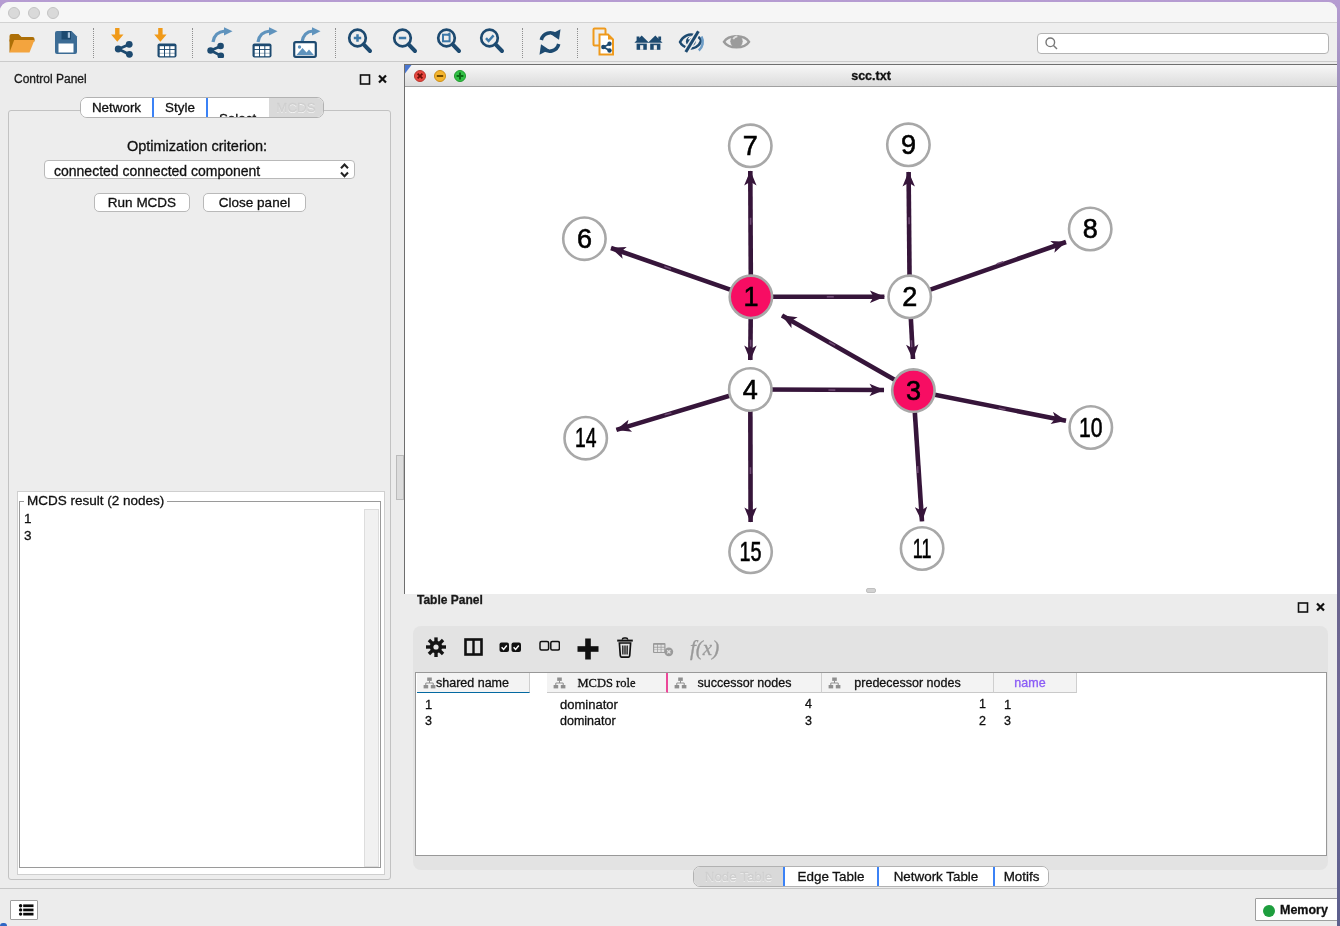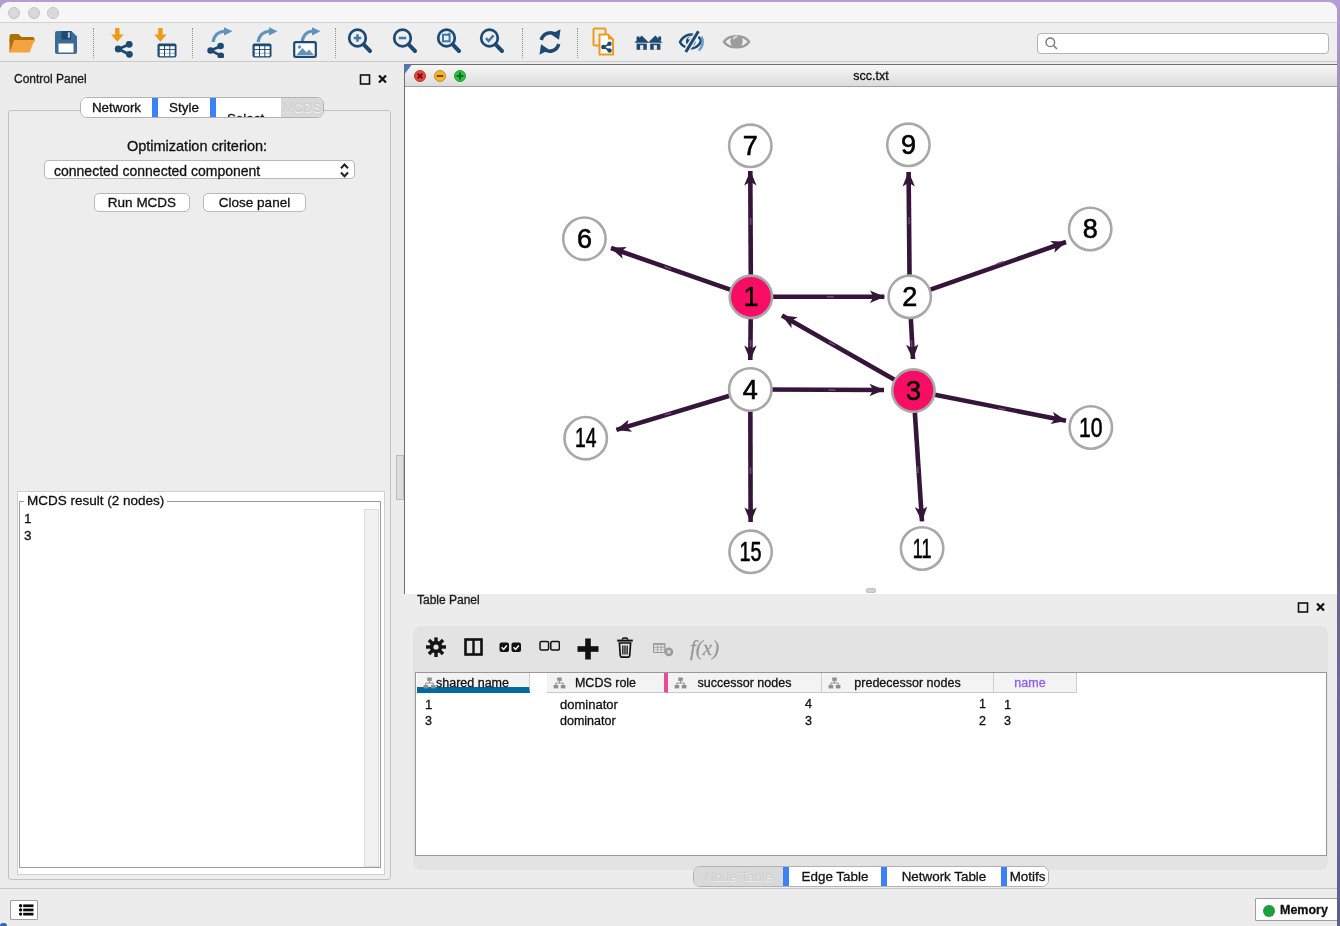--- a/index.html
+++ b/index.html
@@ -15,21 +15,21 @@
   #toolbar{position:absolute;left:0;top:21px;width:100%;height:38px;background:#eeeeee;border-bottom:1px solid #cbcbcb;}
   .sep{position:absolute;top:5px;height:30px;width:0;border-left:1px dotted #8f8f8f;}
   .tbi{position:absolute;top:3px;}
   #search{position:absolute;left:1037px;top:10px;width:290px;height:19px;background:#fff;border:1px solid #b3b3b3;border-radius:4px;}
   
   #main{position:absolute;left:0;top:60px;width:100%;height:826px;background:#ececec;}
   .paneltitle{font-size:12px;color:#1a1a1a;}
   
   #cpanel-box{position:absolute;left:8px;top:48px;width:383px;height:770px;background:#ededed;border:1px solid #c2c2c2;border-radius:3px;box-sizing:border-box;}
   .tabbar{position:absolute;display:flex;border:1px solid #b2b2b2;border-radius:7px;overflow:hidden;background:#fff;}
-  .tab{font-size:13.4px;color:#111;text-align:center;background:#fff;border-right:6px solid #3b82f6;display:flex;align-items:center;justify-content:center;}
+  .tab{font-size:13.4px;color:#111;text-align:center;background:#fff;border-right:2px solid #3b82f6;display:flex;align-items:center;justify-content:center;}
   .tab:last-child{border-right:none;}
   .tab.sel{background:#d9d9d9;color:#cfcfcf;text-shadow:0 1px 0 #f5f5f5;}
   .btn{position:absolute;background:#fff;border:1px solid #b9b9b9;border-radius:5px;font-size:13.5px;color:#111;display:flex;align-items:center;justify-content:center;box-sizing:border-box;}
   
   #netwin{position:absolute;left:404px;top:2px;width:934px;height:530px;border:1px solid #6e6e6e;border-bottom:none;box-sizing:border-box;background:#fff;}
   #nettitle{position:absolute;left:0;top:0;width:100%;height:22px;background:linear-gradient(#f7f7f7,#dcdcdc);border-bottom:1px solid #a0a0a0;box-sizing:border-box;}
   .mtl{position:absolute;top:5px;width:12px;height:12px;border-radius:50%;box-sizing:border-box;}
   
   #tpanel-box{position:absolute;left:413px;top:564px;width:915px;height:244px;background:#e3e3e3;border-radius:8px;}
   
@@ -227,21 +227,21 @@
         <div class="mtl" style="left:29px;background:#f5b52e;border:1px solid #cb8f17;">
               <svg width="10" height="10" viewBox="0 0 10 10" style="position:absolute;left:0;top:0;">
                 <line x1="1.8" y1="5" x2="8.2" y2="5" stroke="#744d00" stroke-width="2"></line>
               </svg>
             </div>
         <div class="mtl" style="left:49px;background:#32c146;border:1px solid #1f9a2e;">
               <svg width="10" height="10" viewBox="0 0 10 10" style="position:absolute;left:0;top:0;">
                 <path d="M5,1.6 V8.4 M1.6,5 H8.4" stroke="#0b6b16" stroke-width="2"></path>
               </svg>
             </div>
-        <div style="position:absolute;top:4px;left:0;width:100%;text-align:center;font-size:12.5px;color:#111;font-weight:normal;">scc.txt</div>
+        <div style="position:absolute;top:4px;left:0;width:100%;text-align:center;font-size:12.5px;color:#111;font-weight:bold;">scc.txt</div>
       </div>
       <div id="graph-slot" style="position:absolute;left:0;top:22px;width:932px;height:501px;">
             <svg width="932" height="501" viewBox="0 0 932 501" style="position:absolute;left:0;top:0;">
 <defs>
                 <marker id="ah" viewBox="0 0 16 13" refX="15" refY="6.5" markerWidth="16" markerHeight="13" orient="auto" markerUnits="userSpaceOnUse">
                   <path d="M15.5,6.5 L0.5,0.3 L4.2,6.5 L0.5,12.7 Z" fill="#36153a"></path>
                 </marker>
               </defs>
 <line x1="345.9" y1="209.8" x2="345.3" y2="84.0" stroke="#36153a" stroke-width="4.6" marker-end="url(#ah)"></line>
 <line x1="345.9" y1="209.8" x2="206.0" y2="161.0" stroke="#36153a" stroke-width="4.6" marker-end="url(#ah)"></line>
@@ -292,21 +292,21 @@
 <text x="180.7" y="360.2" font-size="27" font-family="Liberation Sans, sans-serif" fill="#000" stroke="#000" stroke-width="0.6" text-anchor="middle" textLength="21.5" lengthAdjust="spacingAndGlyphs">14</text>
 <text x="685.8" y="349.5" font-size="27" font-family="Liberation Sans, sans-serif" fill="#000" stroke="#000" stroke-width="0.6" text-anchor="middle" textLength="23.5" lengthAdjust="spacingAndGlyphs">10</text>
 <text x="345.6" y="473.8" font-size="27" font-family="Liberation Sans, sans-serif" fill="#000" stroke="#000" stroke-width="0.6" text-anchor="middle" textLength="22" lengthAdjust="spacingAndGlyphs">15</text>
 <text x="517.1" y="470.5" font-size="27" font-family="Liberation Sans, sans-serif" fill="#000" stroke="#000" stroke-width="0.6" text-anchor="middle" textLength="18.5" lengthAdjust="spacingAndGlyphs">11</text>
 </svg>
           </div>
     </div>
 
     <div class="abs" style="left:866px;top:525.5px;width:10px;height:5px;background:#d2d2d2;border:1px solid #c0c0c0;border-radius:2px;box-sizing:border-box;"></div>
 
-    <div class="paneltitle abs" style="left:417px;top:531px;">Table Panel</div>
+    <div class="paneltitle abs" style="left:417px;top:531px;font-weight:bold;">Table Panel</div>
     <svg class="abs" style="left:1297px;top:539px;" width="32" height="13" viewBox="0 0 32 13">
           <rect x="1.5" y="2" width="9" height="9" fill="none" stroke="#111" stroke-width="1.6"></rect>
           <path d="M20,2.5 L27,9.5 M27,2.5 L20,9.5" stroke="#111" stroke-width="2.2"></path>
         </svg>
     <div id="tpanel-box"></div>
     <svg class="abs" style="left:426px;top:575px;" width="20" height="20" viewBox="0 0 20 20">
           <g transform="translate(10,10)">
             <rect x="-1.7" y="-9.6" width="3.4" height="4.6" fill="#141414" transform="rotate(0)"></rect>
             <rect x="-1.7" y="-10" width="3.4" height="5" fill="#141414" transform="rotate(45)"></rect>
             <rect x="-1.7" y="-10" width="3.4" height="5" fill="#141414" transform="rotate(90)"></rect>
@@ -355,30 +355,30 @@
           <rect x="5.8" y="10" width="2.9" height="2" fill="#e3e3e3"></rect>
           <rect x="9.4" y="4.8" width="2.9" height="2" fill="#e3e3e3"></rect>
           <rect x="9.4" y="7.6" width="2.9" height="2" fill="#e3e3e3"></rect>
           <rect x="9.4" y="10" width="2.9" height="2" fill="#e3e3e3"></rect>
           <circle cx="16.8" cy="11.8" r="4.4" fill="#9a9a9a"></circle>
           <path d="M15.2,10.2 l3.2,3.2 M18.4,10.2 l-3.2,3.2" stroke="#e3e3e3" stroke-width="1.3"></path>
         </svg>
     <span class="abs" style="left:690px;top:574px;font-family:'Liberation Serif',serif;font-style:italic;font-size:21px;color:#9a9a9a;">f(x)</span>
 
     <div class="abs" style="left:415px;top:610px;width:912px;height:184px;background:#fff;border:1px solid #989898;box-sizing:border-box;"></div>
-    <div class="abs" style="left:416.5px;top:611px;width:113px;height:20px;background:#f3f3f3;border-right:1px solid #cfcfcf;border-bottom:6px solid #0369a1;box-sizing:border-box;">
+    <div class="abs" style="left:416.5px;top:611px;width:113px;height:20px;background:#f3f3f3;border-right:1px solid #cfcfcf;border-bottom:1px solid #0369a1;box-sizing:border-box;">
           <svg width="13" height="13" viewBox="0 0 13 13" style="position:absolute;left:6px;top:4px;">
             <rect x="4.2" y="0.5" width="4.6" height="3.4" fill="#8f8f8f"></rect>
             <path d="M6.5,3.9 V6 M2.8,6 H10.2 M2.8,6 V8 M10.2,6 V8" stroke="#8f8f8f" stroke-width="1" fill="none"></path>
             <rect x="0.6" y="8" width="4.6" height="3.4" fill="#8f8f8f"></rect>
             <rect x="7.8" y="8" width="4.6" height="3.4" fill="#8f8f8f"></rect>
           </svg>
           <div style="position:absolute;left:0;top:3px;width:100%;text-align:center;font-size:12.5px;color:#111;">shared name</div>
         </div>
-    <div class="abs" style="left:547px;top:611px;width:121px;height:20px;background:#f3f3f3;border-right:4px solid #ec4899;border-bottom:1px solid #c9c9c9;box-sizing:border-box;">
+    <div class="abs" style="left:547px;top:611px;width:121px;height:20px;background:#f3f3f3;border-right:2px solid #ec4899;border-bottom:1px solid #c9c9c9;box-sizing:border-box;font-family:Liberation Serif, serif;">
           <svg width="13" height="13" viewBox="0 0 13 13" style="position:absolute;left:6px;top:4px;">
             <rect x="4.2" y="0.5" width="4.6" height="3.4" fill="#8f8f8f"></rect>
             <path d="M6.5,3.9 V6 M2.8,6 H10.2 M2.8,6 V8 M10.2,6 V8" stroke="#8f8f8f" stroke-width="1" fill="none"></path>
             <rect x="0.6" y="8" width="4.6" height="3.4" fill="#8f8f8f"></rect>
             <rect x="7.8" y="8" width="4.6" height="3.4" fill="#8f8f8f"></rect>
           </svg>
           <div style="position:absolute;left:0;top:3px;width:100%;text-align:center;font-size:12.5px;color:#111;">MCDS role</div>
         </div>
     <div class="abs" style="left:668px;top:611px;width:154px;height:20px;background:#f3f3f3;border-right:1px solid #cfcfcf;border-bottom:1px solid #c9c9c9;box-sizing:border-box;">
           <svg width="13" height="13" viewBox="0 0 13 13" style="position:absolute;left:6px;top:4px;">

